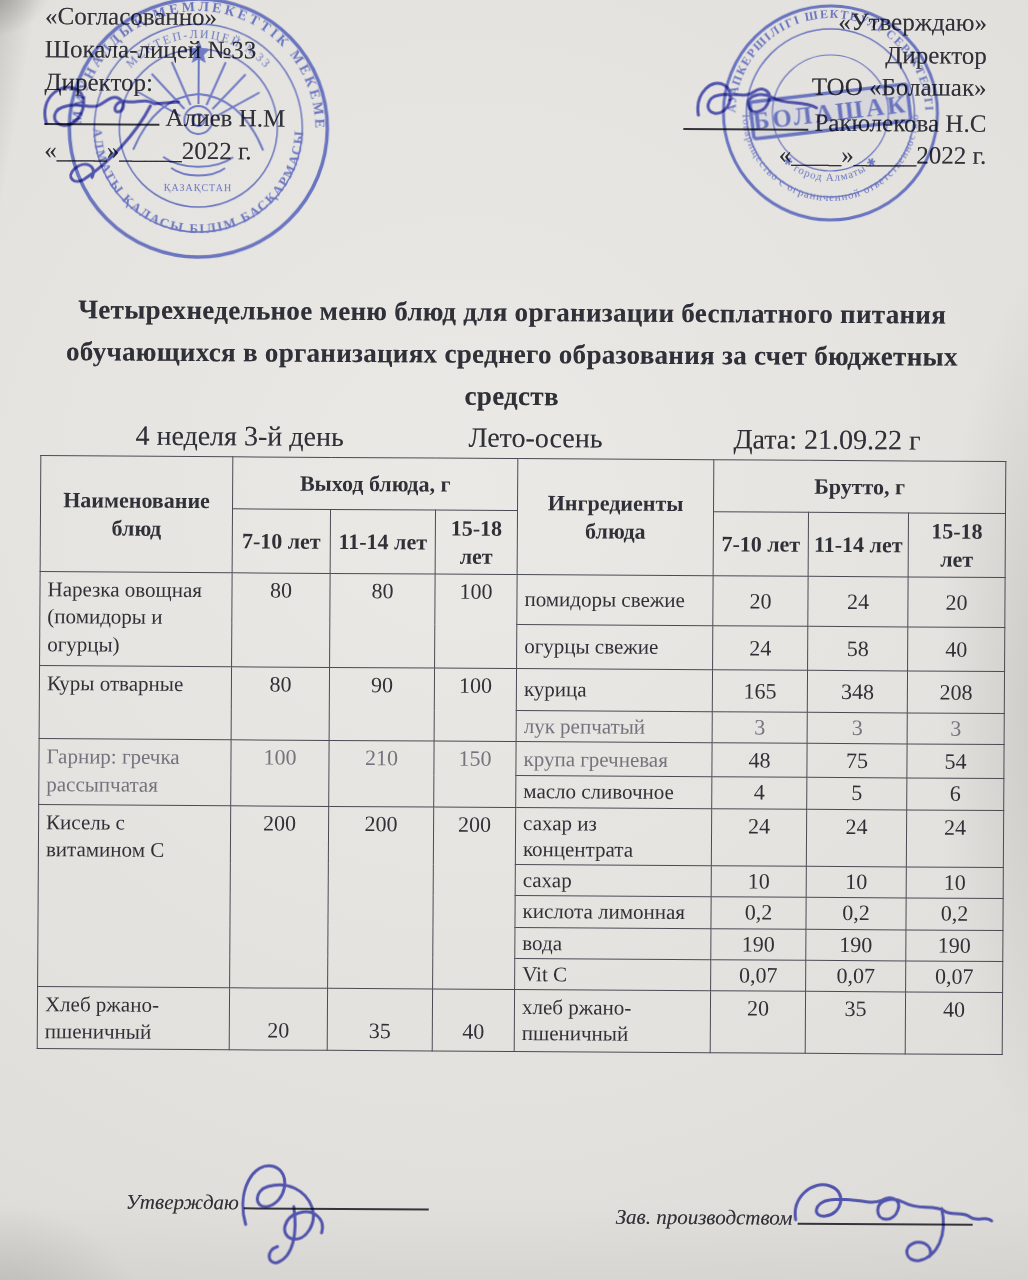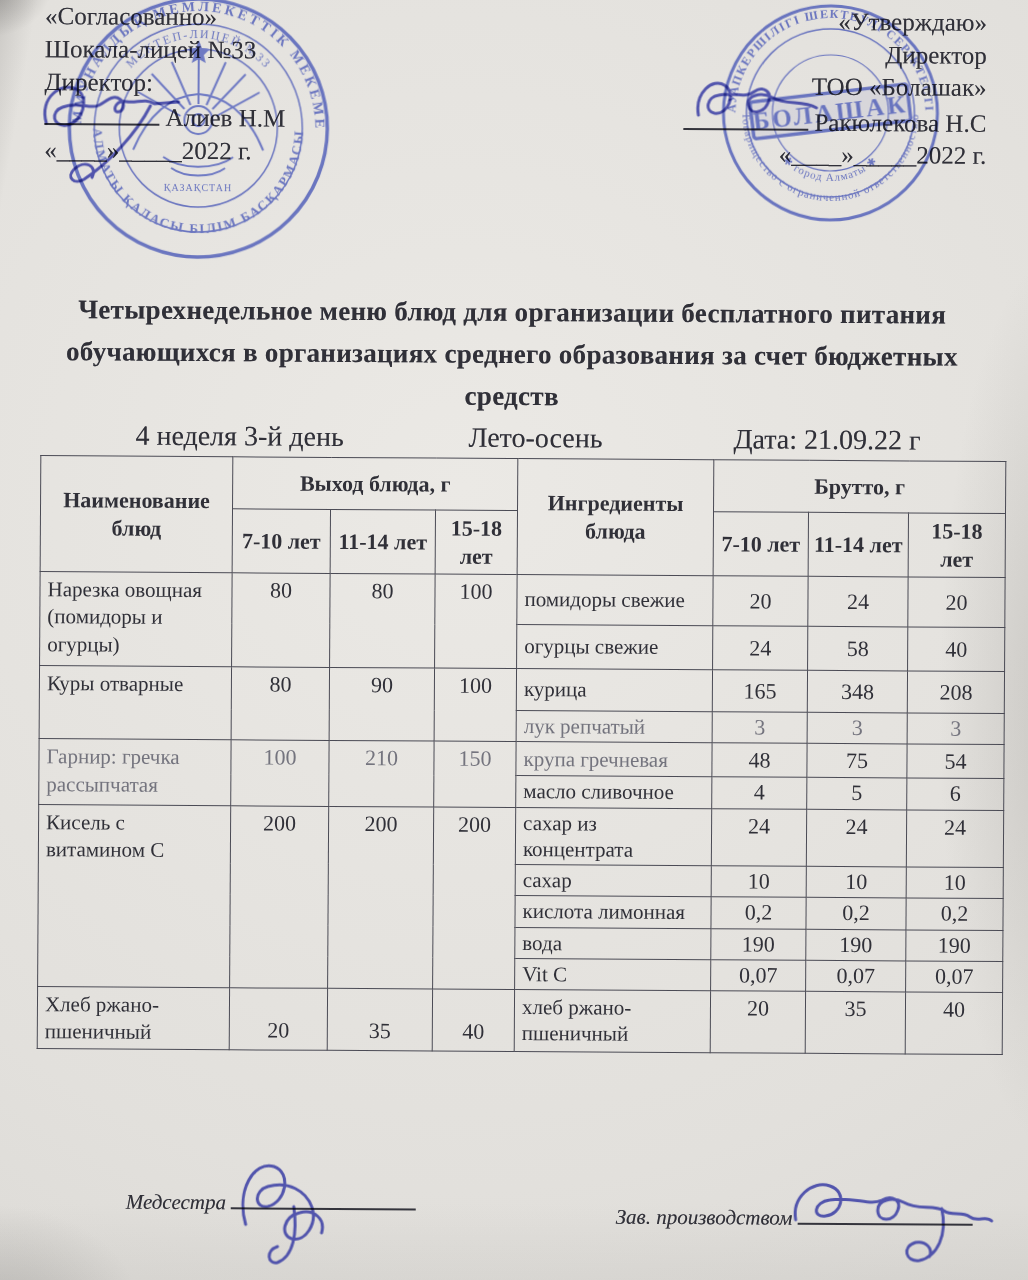--- a/index.html
+++ b/index.html
@@ -287,21 +287,21 @@
         <td class="c-ing v-top">хлеб ржано-пшеничный</td>
         <td class="c-num v-top">20</td>
         <td class="c-num v-top">35</td>
         <td class="c-num v-top">40</td>
       </tr>
     </tbody>
   </table>
   </div>
 
   <div class="footer-left txt">
-    <span>Медсестра</span>
+    <span>Утверждаю</span>
     <span class="blank w185"></span>
   </div>
   <div class="footer-right txt">
     <span>Зав. производством</span>
     <span class="blank w175"></span>
   </div>
 
   <svg class="ink" style="left:222px;top:1148px" width="165" height="125" viewBox="0 0 165 125">
     <g stroke="#3d41a6" stroke-width="3" fill="none" stroke-linecap="round">
       <path d="M28 78 C18 44 36 14 56 20 C74 26 68 56 50 60 C36 62 36 44 50 40 C70 34 88 44 94 60 C100 76 88 96 74 92 C62 88 66 70 82 66 C96 62 108 72 104 86"></path>

